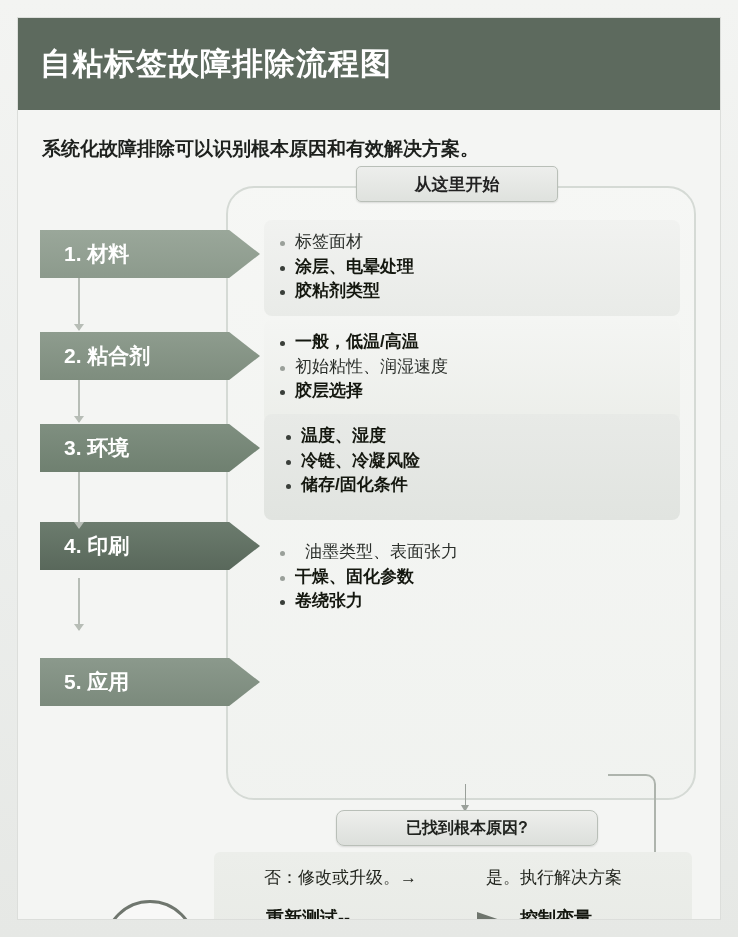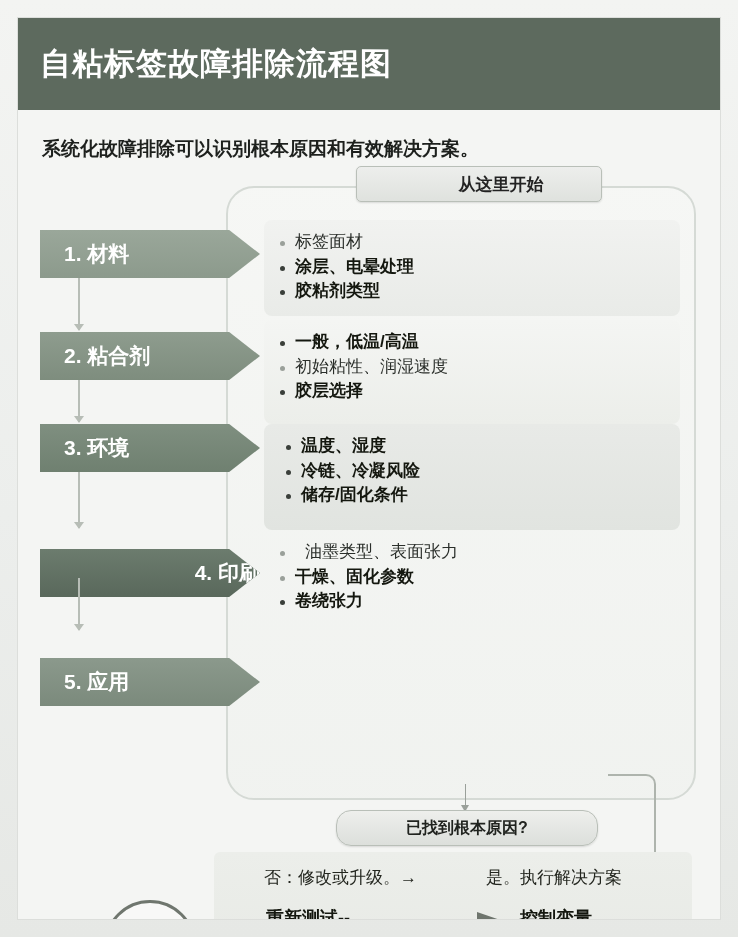--- a/index.html
+++ b/index.html
@@ -81,21 +81,20 @@
     background: linear-gradient(180deg,#edeeec,#dfe2de);
     border: 1px solid #b9bfb8;
     border-radius: 5px;
     display: flex;
     align-items: center;
     justify-content: center;
     font-size: 17px;
     font-weight: bold;
     color: #222;
     box-shadow: 0 1px 2px rgba(0,0,0,0.12);
-    padding-left: 44px;
   }
 
   
   .chev {
     position: absolute;
     left: 22px;
     width: 220px;
     height: 48px;
     display: flex;
     align-items: center;
@@ -103,21 +102,21 @@
     box-sizing: border-box;
     color: #ffffff;
     font-size: 21px;
     font-weight: bold;
     clip-path: polygon(0 0, 86% 0, 100% 50%, 86% 100%, 0 100%);
     box-shadow: 0 2px 3px rgba(0,0,0,0.18);
   }
   .chev.s1 { top: 68px;  background: linear-gradient(180deg,#9aa79a,#8c9a8c); }
   .chev.s2 { top: 170px; background: linear-gradient(180deg,#8e9c8e,#7e8d7e); }
   .chev.s3 { top: 262px; background: linear-gradient(180deg,#7f8f80,#6f8070); }
-  .chev.s4 { top: 387px; background: linear-gradient(180deg,#6c7c6e,#59685b); justify-content: flex-end; }
+  .chev.s4 { top: 360px; background: linear-gradient(180deg,#6c7c6e,#59685b); }
   .chev.s5 { top: 496px; background: linear-gradient(180deg,#8b998c,#7b8a7c); }
 
   .chev-link {
     position: absolute;
     left: 60px;
     width: 2px;
     background: #b7bdb6;
   }
   .chev-link .arrow {
     position: absolute;
@@ -137,21 +136,21 @@
   .block {
     position: absolute;
     left: 246px;
     width: 416px;
     border-radius: 8px;
     padding: 10px 14px 12px 14px;
     box-sizing: border-box;
   }
   .block.b1 { top: 58px;  height: 96px;  background: linear-gradient(180deg,#f1f2f0,#e9ebe8); }
   .block.b2 { top: 158px; height: 104px; background: linear-gradient(180deg,#f4f5f3,#eceeea); }
-  .block.b3 { top: 262px; height: 106px; background: linear-gradient(180deg,#e8eae7,#e1e4e0); padding-left: 20px; }
+  .block.b3 { top: 252px; height: 106px; background: linear-gradient(180deg,#e8eae7,#e1e4e0); padding-left: 20px; }
   .block.b4 { top: 368px; height: 104px; background: transparent; }
 
   .bullet {
     display: flex;
     align-items: flex-start;
     margin: 0 0;
     line-height: 1.45;
   }
   .dot {
     flex: none;
@@ -168,21 +167,21 @@
 
   
   .decision {
     position: absolute;
     left: 318px;
     top: 648px;
     width: 260px;
     height: 34px;
     background: linear-gradient(180deg,#eeefec,#dcdfdb);
     border: 1px solid #b9bfb8;
-    border-radius: 15px;
+    border-radius: 8px;
     display: flex;
     align-items: center;
     justify-content: center;
     font-size: 16px;
     font-weight: bold;
     color: #20231f;
     box-shadow: 0 1px 2px rgba(0,0,0,0.12);
   }
   .dec-arrow {
     position: absolute;

